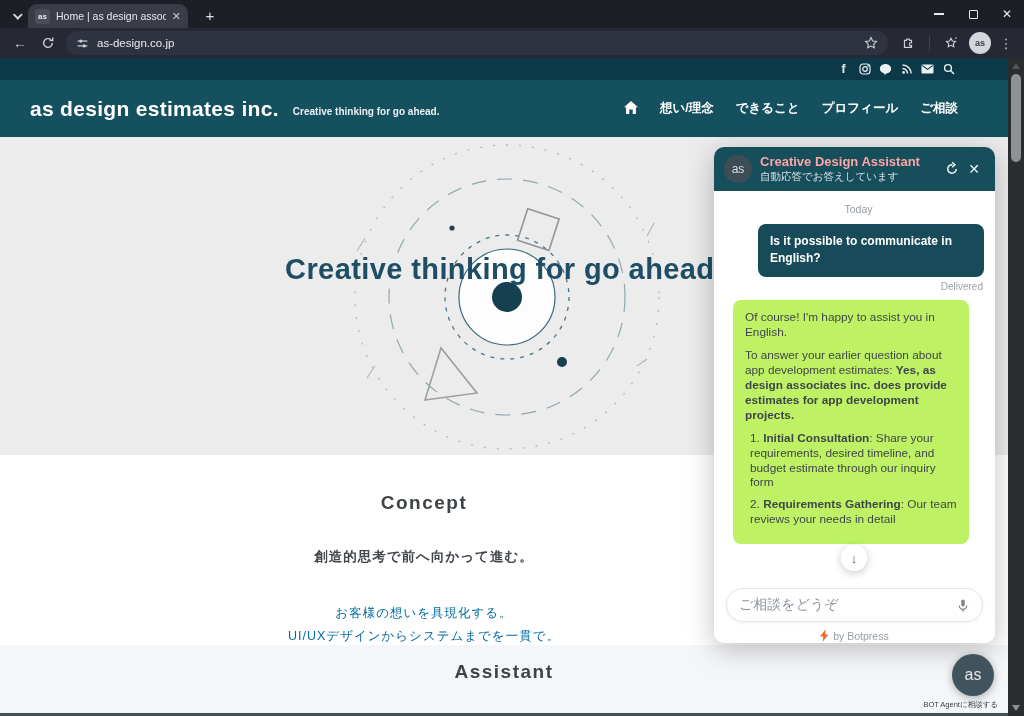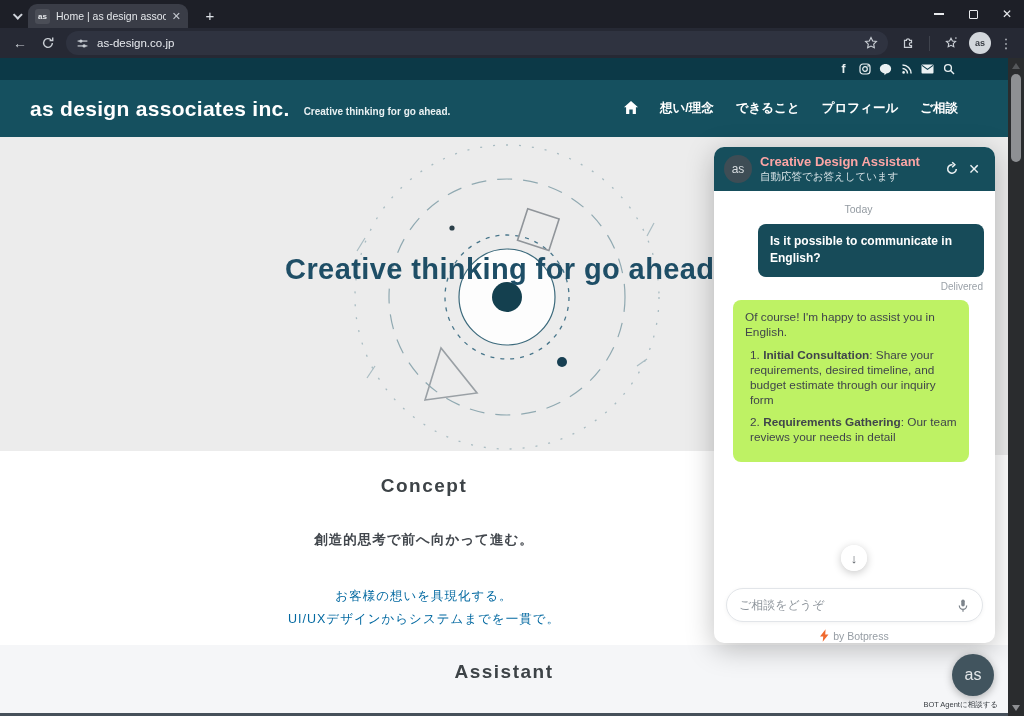--- a/index.html
+++ b/index.html
@@ -47,21 +47,21 @@
   .logo { margin-left:30px; color:#ffffff; font-size:21px; font-weight:600; letter-spacing:.3px; white-space:nowrap; }
   .tagline { margin-left:14px; margin-top:5px; color:#e9f0f2; font-size:10px; font-weight:bold; }
   .mainnav { position:absolute; right:50px; display:flex; align-items:center; gap:22px; }
   .nav-item { color:#ffffff; font-size:12.5px; font-weight:bold; white-space:nowrap; }
 
   .hero { position:absolute; left:0; top:79px; width:1008px; height:318px; background:#ececec; overflow:hidden; }
   .hero-art { position:absolute; left:317px; top:-6px; }
   .hero-title { position:absolute; left:0; top:116px; width:1008px; text-align:center;
     font-size:29px; font-weight:bold; color:#1e4e66; letter-spacing:.4px; }
 
-  .concept { position:absolute; left:0; top:393px; width:848px; height:190px; background:#ffffff; text-align:center; }
+  .concept { position:absolute; left:0; top:410px; width:848px; height:190px; background:#ffffff; text-align:center; }
   .sec-title { padding-top:24px; font-size:19px; font-weight:bold; color:#3d4347; letter-spacing:1.5px; }
   .concept-lead { margin-top:34px; font-size:13.5px; font-weight:bold; color:#42474d; letter-spacing:1px; }
   .concept-desc { margin-top:36px; font-size:12.5px; color:#0369a1; line-height:23px; letter-spacing:1px; }
 
   .solutions { position:absolute; left:0; top:587px; width:1008px; height:68px; background:#f5f6f8; text-align:center; }
   .sol-title { padding-top:16px; font-size:19px; font-weight:bold; color:#3d4347; letter-spacing:1.5px; }
   .bottomstrip { position:absolute; left:0; top:655px; width:1008px; height:3px; background:#46505a; }
 
   
   .scrollbar { position:absolute; left:1008px; top:58px; width:16px; height:658px; background:#2a2c2e; }
@@ -92,22 +92,22 @@
     color:#40454b; font-size:11.8px; line-height:1.27; }
   .bubble-bot p { margin:0 0 8px; }
   .bubble-bot p.li { padding-left:5px; margin-bottom:7px; }
   .bubble-bot b { font-weight:bold; }
   .scrolldown { position:absolute; left:127px; bottom:10px; width:26px; height:26px; border-radius:50%;
     background:rgba(255,255,255,.92); box-shadow:0 2px 8px rgba(0,0,0,.22);
     display:flex; align-items:center; justify-content:center; color:#565c63; font-size:13px; }
   .chat-inputzone { padding:7px 12px 0; }
   .chat-pill { height:34px; border:1px solid #e2e5e9; border-radius:17px; background:#fff;
     box-shadow:0 1px 4px rgba(0,0,0,.05); display:flex; align-items:center; padding:0 12px; }
-  .chat-input { flex:1; border:none; outline:none; font-size:12px; color:#4d7c0f; background:transparent;
-    font-family:Liberation Sans, sans-serif; }
+  .chat-input { flex:1; border:none; outline:none; font-size:14px; color:#4d7c0f; background:transparent;
+    font-family:Liberation Mono, monospace; }
   .chat-input::placeholder { color:#8e959c; }
   .chat-footer { margin-top:7px; display:flex; align-items:center; justify-content:center; gap:4px;
     font-size:10.5px; color:#969da4; }
 
   
   .fab { position:absolute; left:952px; top:654px; width:42px; height:42px; border-radius:50%;
     background:#41545e; color:#e3e7e9; font-size:16px; display:flex; align-items:center; justify-content:center;
     box-shadow:0 2px 8px rgba(0,0,0,.3); }
   .fab-caption { position:absolute; left:922px; top:700px; width:76px; text-align:right;
     font-size:7.5px; color:#383d42; white-space:nowrap; }
@@ -208,21 +208,21 @@
       </span>
       <span class="soc">
         <svg width="12" height="12" viewBox="0 0 12 12">
             <circle cx="5" cy="5" r="3.4" fill="none" stroke="#eaf1f3" stroke-width="1.4"></circle>
             <path d="M7.6 7.6L11 11" stroke="#eaf1f3" stroke-width="1.4"></path>
           </svg>
       </span>
     </div>
 
     <div class="siteheader">
-      <span class="logo">as design associates inc.</span>
+      <span class="logo">as design estimates inc.</span>
       <span class="tagline">Creative thinking for go ahead.</span>
       <nav class="mainnav">
         <span class="nav-item">
           <svg width="14" height="13" viewBox="0 0 14 13">
               <path d="M7 0l7 6.2h-2.1V13H8.7V8.4H5.3V13H2.1V6.2H0z" fill="#ffffff"></path>
             </svg>
         </span>
         <span class="nav-item">想い/理念</span>
         <span class="nav-item">できること</span>
         <span class="nav-item">プロフィール</span>
@@ -279,20 +279,21 @@
       </div>
       <div class="chat-hbtn chat-x">✕</div>
     </div>
 
     <div class="chat-msgs">
       <div class="day-div">Today</div>
       <div class="bubble-user">Is it possible to communicate in English?</div>
       <div class="delivered">Delivered</div>
       <div class="bubble-bot">
           <p><span>Of course! I'm happy to assist you in English.</span></p>
+          <p><span>To answer your earlier question about app development estimates: </span><b>Yes, as design associates inc. does provide estimates for app development projects.</b></p>
           <p class="li"><span>1. </span><b>Initial Consultation</b><span>: Share your requirements, desired timeline, and budget estimate through our inquiry form</span></p>
           <p class="li"><span>2. </span><b>Requirements Gathering</b><span>: Our team reviews your needs in detail</span></p>
         </div>
       <div class="scrolldown">↓</div>
     </div>
 
     <div class="chat-inputzone">
       <div class="chat-pill">
         <input class="chat-input" placeholder="ご相談をどうぞ" style="">
         <svg width="14" height="15" viewBox="0 0 16 17">

